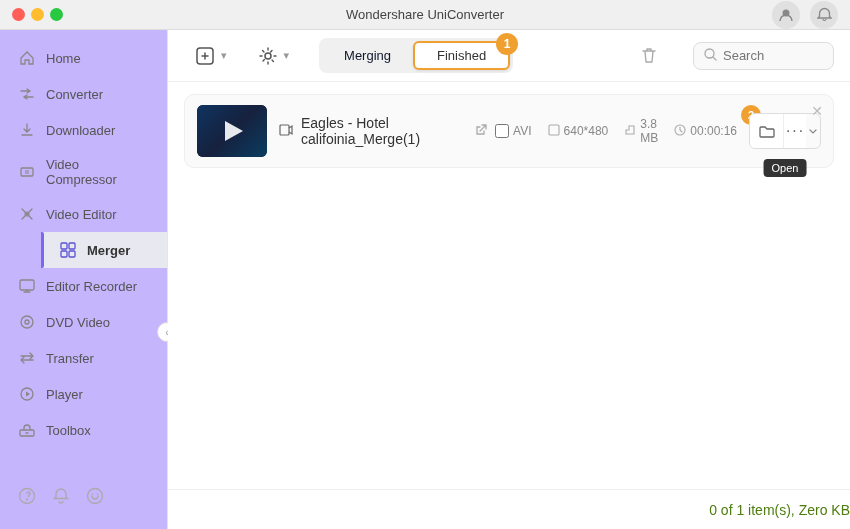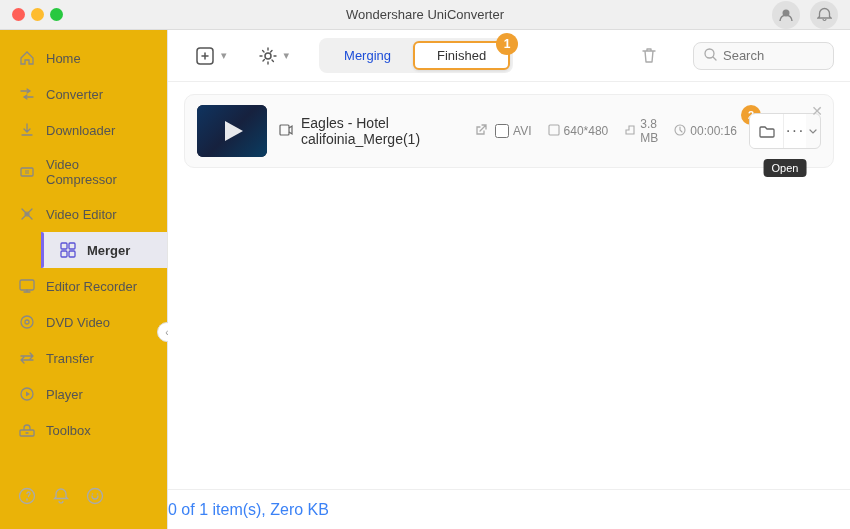--- a/index.html
+++ b/index.html
@@ -65,21 +65,21 @@
     
     .main-layout {
       display: flex;
       flex: 1;
       overflow: hidden;
     }
 
     
     .sidebar {
       width: 168px;
-      background: #eab308;
+      background: #c4b5fd;
       border-right: 1px solid #e5e5e5;
       padding: 10px 0;
       display: flex;
       flex-direction: column;
       justify-content: space-between;
       flex-shrink: 0;
     }
     .sidebar-nav {
       display: flex;
       flex-direction: column;
@@ -194,21 +194,21 @@
       border-radius: 8px;
       padding: 3px;
       margin: 0 auto 0 10px;
     }
     .tab-btn {
       padding: 5px 22px;
       border: none;
       background: transparent;
       border-radius: 6px;
       font-size: 13px;
-      color: #1d4ed8;
+      color: #0f172a;
       cursor: pointer;
     }
     .tab-btn.active {
       background: #fff;
       border: 2px solid #f0a030;
       color: #333;
       font-weight: 500;
       box-shadow: 0 1px 3px rgba(0,0,0,0.1);
     }
 
@@ -438,24 +438,24 @@
       font-size: 14px;
       color: #bbb;
       cursor: pointer;
     }
 
     
     .status-bar {
       height: 40px;
       display: flex;
       align-items: center;
-      justify-content: flex-start;
+      justify-content: flex-end;
       border-top: 1px solid #eee;
-      font-size: 16px;
-      color: #3b82f6;
+      font-size: 14px;
+      color: #4d7c0f;
       flex-shrink: 0;
     }
 
     
     .tab-relative {
       position: relative;
       display: inline-flex;
     }
   </style>
 </head>

